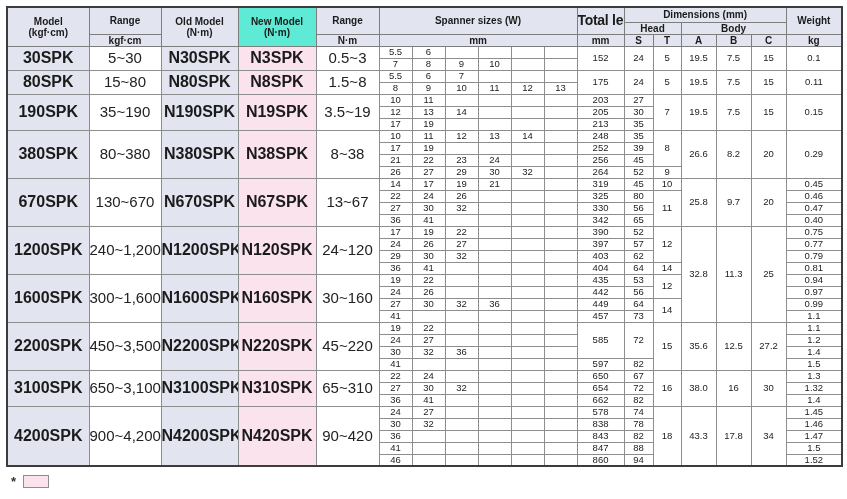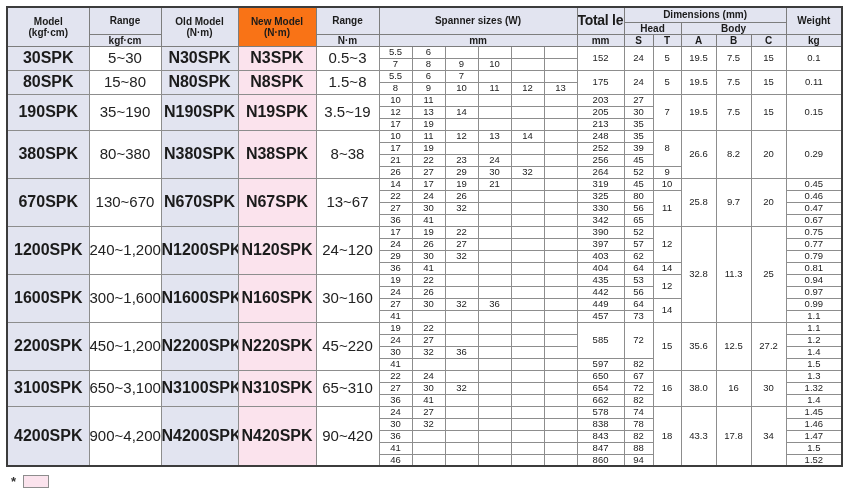--- a/index.html
+++ b/index.html
@@ -13,21 +13,21 @@
     border:2px solid #3c3c3c;
   }
   th, td {
     border:1px solid #8d8d8d; text-align:center; vertical-align:middle;
     padding:0; overflow:hidden; white-space:nowrap;
   }
   thead th {
     background:#e2e4f0; font-weight:bold; font-size:10px; color:#1b1b1b;
     line-height:11px; border-color:#7d7d7d;
   }
-  thead th.new { background:#f97316;margin-top:45px; }
+  thead th.new { background:#5eead4;margin-top:45px; }
   thead th.small { font-size:14px; letter-spacing:-0.3px; }
   tr.h1 { height:15px; } tr.h2 { height:11px; } tr.h3 { height:12px; }
   tbody tr { height:12px; }
   tbody td { font-size:9.5px; color:#222222; line-height:10px; }
   td.model { background:#e2e4f0; font-weight:bold; font-size:16px; color:#1b1b1b; }
   td.new   { background:#fbe3ed; }
   td.range { font-size:15px; }
   .footnote {
     position:absolute; left:11px; top:471px; height:20px;
     display:flex; align-items:center; gap:7px; font-size:12px; color:#222222;
@@ -294,21 +294,21 @@
         </tr>
         <tr>
           <td>36</td>
           <td>41</td>
           <td></td>
           <td></td>
           <td></td>
           <td></td>
           <td>342</td>
           <td>65</td>
-          <td>0.67</td>
+          <td>0.40</td>
         </tr>
         <tr>
           <td rowspan="4" class="model">1200SPK</td>
           <td rowspan="4" class="range">240~1,200</td>
           <td rowspan="4" class="model">N1200SPK</td>
           <td rowspan="4" class="model new">N120SPK</td>
           <td rowspan="4" class="range">24~120</td>
           <td>17</td>
           <td>19</td>
           <td>22</td>
@@ -403,21 +403,21 @@
           <td></td>
           <td></td>
           <td></td>
           <td></td>
           <td>457</td>
           <td>73</td>
           <td>1.1</td>
         </tr>
         <tr>
           <td rowspan="4" class="model">2200SPK</td>
-          <td rowspan="4" class="range">450~1,200</td>
+          <td rowspan="4" class="range">450~3,500</td>
           <td rowspan="4" class="model">N2200SPK</td>
           <td rowspan="4" class="model new">N220SPK</td>
           <td rowspan="4" class="range">45~220</td>
           <td>19</td>
           <td>22</td>
           <td></td>
           <td></td>
           <td></td>
           <td></td>
           <td rowspan="3">585</td>

